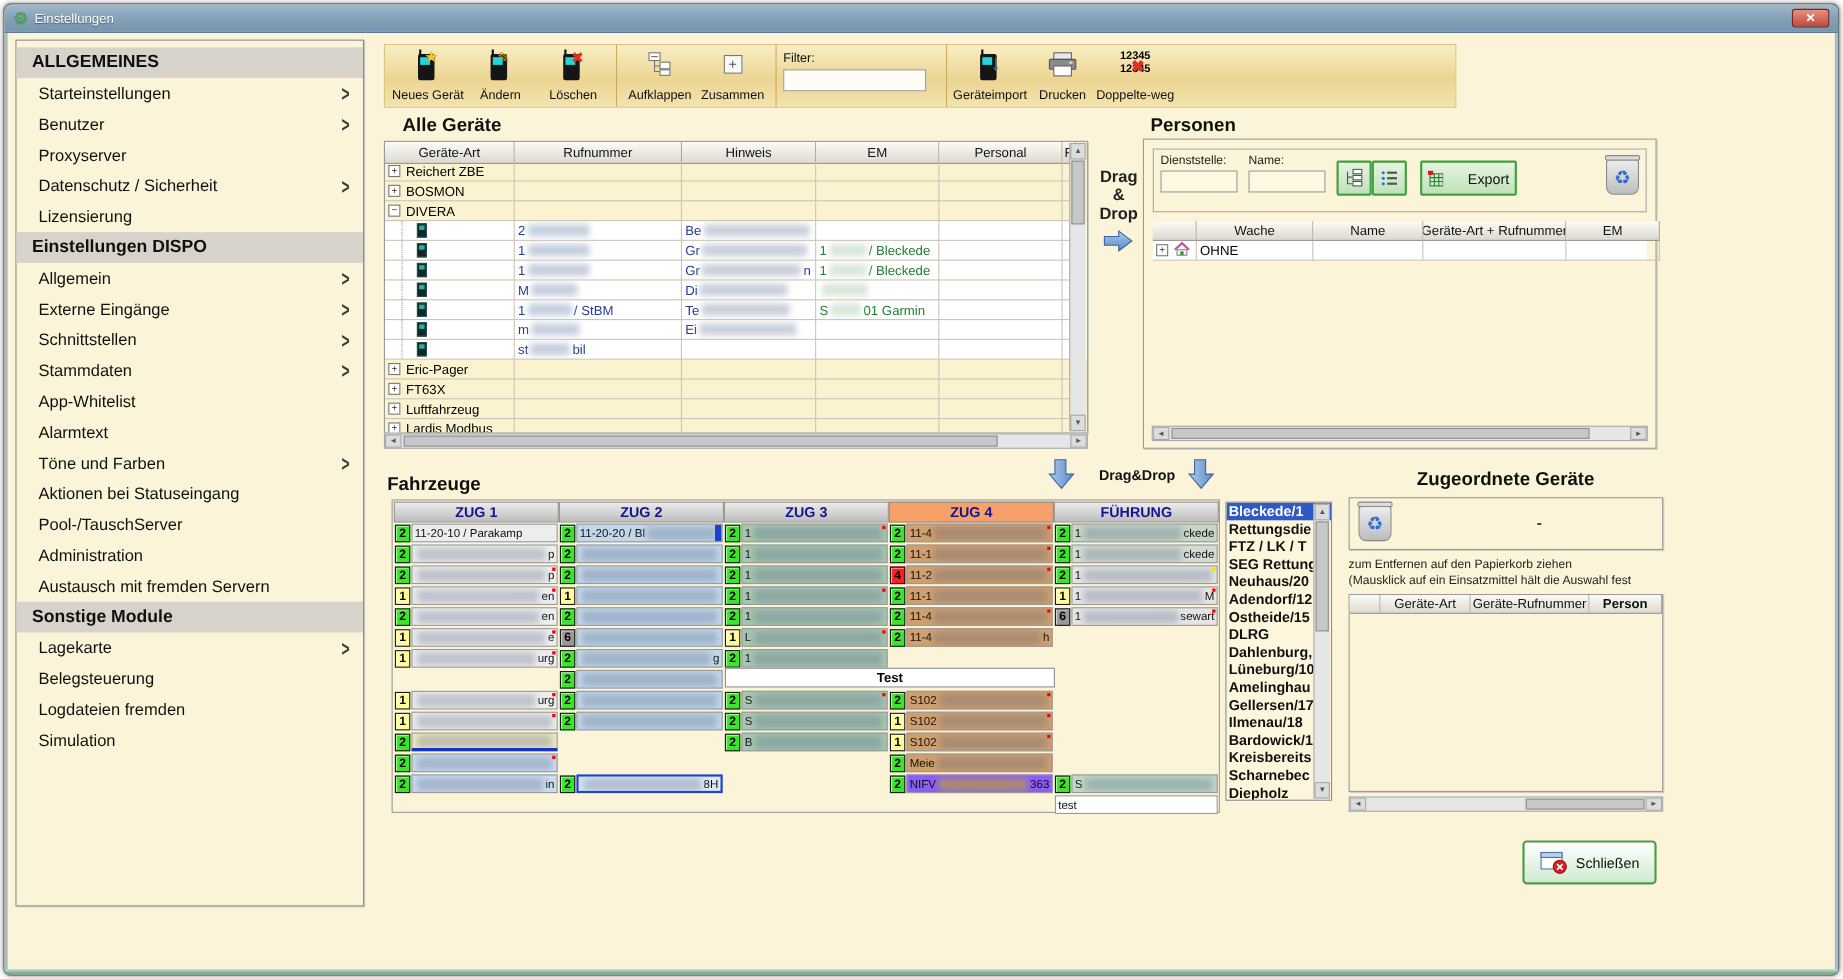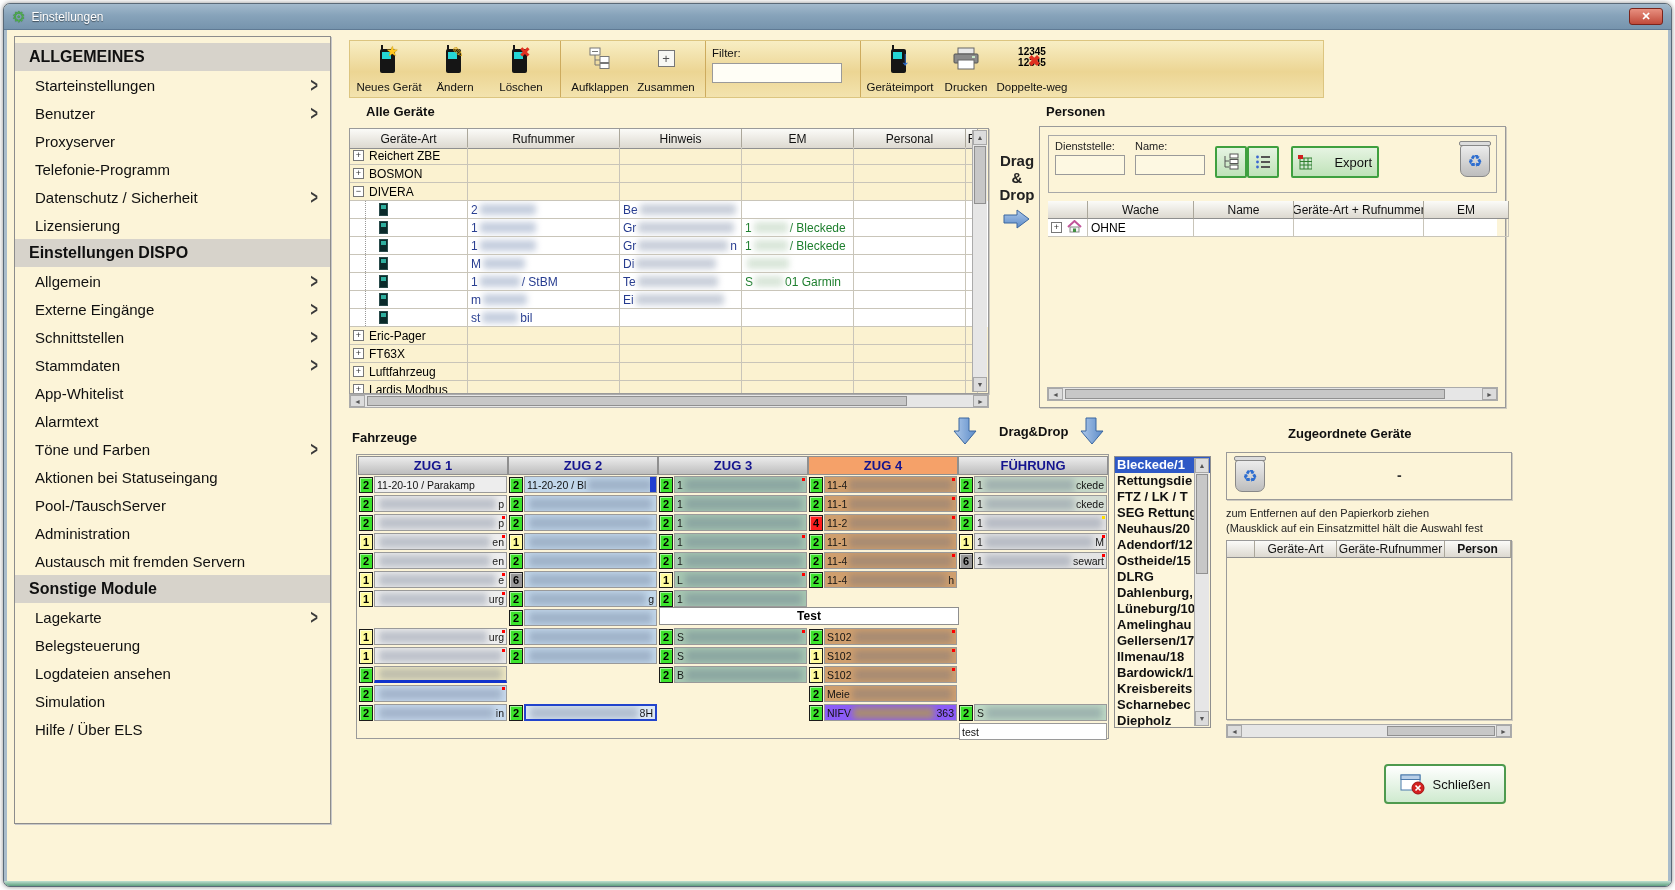--- a/index.html
+++ b/index.html
@@ -42,21 +42,21 @@
   .radio .ant { position:absolute; left:1px; top:-4px; width:2px; height:5px; background:#151515; }
   .ovr { position:absolute; font-size:14px; line-height:1; }
   .digits { position:relative; font-size:10px; font-weight:bold; line-height:11px; color:#000; text-align:center; }
   .digits .ovx { position:absolute; left:10px; top:9px; color:#E03020; font-size:15px; }
   .tg-filter { flex-direction:column; align-items:flex-start; padding-top:6px; width:155px; }
   .flabel { font-size:11.5px; color:#111; margin-bottom:4px; }
   .finput { width:130px; height:20px; border:1px solid #9A9A9A; background:#FFFEF6; font-size:12px; padding:0 3px; }
   .plusbox { display:inline-flex; width:17px; height:17px; border:1px solid #777; background:#F8F8F4;
         align-items:center; justify-content:center; font-size:13px; color:#555; margin-top:4px; }
 
-  .sect-title { position:absolute; font-size:13px; font-weight:bold; color:#101010; }
+  .sect-title { position:absolute; font-size:17px; font-weight:bold; color:#101010; }
 
   
   .tframe { position:absolute; background:#FCF4D8; border:1px solid #9A9A9A; box-shadow:1px 1px 0 #CFCBBF; }
   .drow { display:flex; height:18px; }
   .dcell { border-right:1px solid #C9C5B9; border-bottom:1px solid #C9C5B9; display:flex; align-items:center;
         padding:0 3px; font-size:12px; overflow:hidden; white-space:nowrap; }
   .dhead .dcell { background:linear-gradient(180deg,#FBFBF8,#DDD9D0); border-right:1px solid #ABA79B;
         border-bottom:1px solid #8F8F8F; justify-content:center; font-size:12px; color:#111; }
   .toggle { display:inline-flex; width:11px; height:11px; border:1px solid #777; background:#FFF;
         align-items:center; justify-content:center; font-size:9px; line-height:1; color:#333; margin-right:5px; }
@@ -150,23 +150,20 @@
         <span class="chev">&gt;</span>
       </div>
       <div class="side-row">
         <span>Benutzer</span>
         <span class="chev">&gt;</span>
       </div>
       <div class="side-row">
         <span>Proxyserver</span>
       </div>
       <div class="side-row">
-        <span>Telefonie-Programm</span>
-      </div>
-      <div class="side-row">
         <span>Datenschutz / Sicherheit</span>
         <span class="chev">&gt;</span>
       </div>
       <div class="side-row">
         <span>Lizensierung</span>
       </div>
       <div class="side-row hdr">
         <span>Einstellungen DISPO</span>
       </div>
       <div class="side-row">
@@ -211,27 +208,24 @@
         <span>Sonstige Module</span>
       </div>
       <div class="side-row">
         <span>Lagekarte</span>
         <span class="chev">&gt;</span>
       </div>
       <div class="side-row">
         <span>Belegsteuerung</span>
       </div>
       <div class="side-row">
-        <span>Logdateien ansehen</span>
+        <span>Logdateien fremden</span>
       </div>
       <div class="side-row">
         <span>Simulation</span>
-      </div>
-      <div class="side-row">
-        <span>Hilfe / Über ELS</span>
       </div>
     </div>
 
   <div class="toolbar">
     <div class="tgroup" id="tb-g1">
         <div class="tbtn">
           <span style="position: relative; display: inline-block; width: 26px; height: 28px;">
             <span class="radio" style="position: absolute; left: 4px; top: 3px;">
               <span class="ant"></span>
               <span class="scr"></span>

